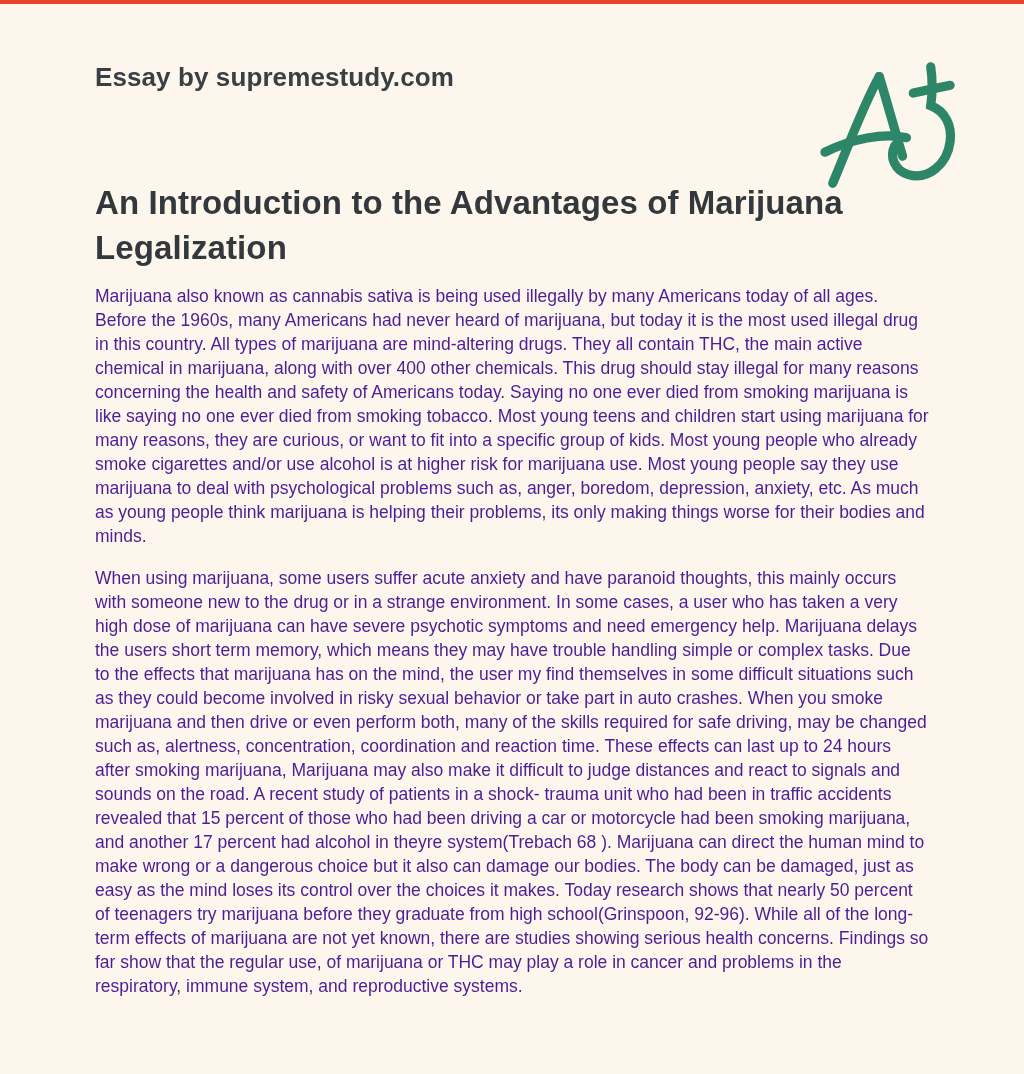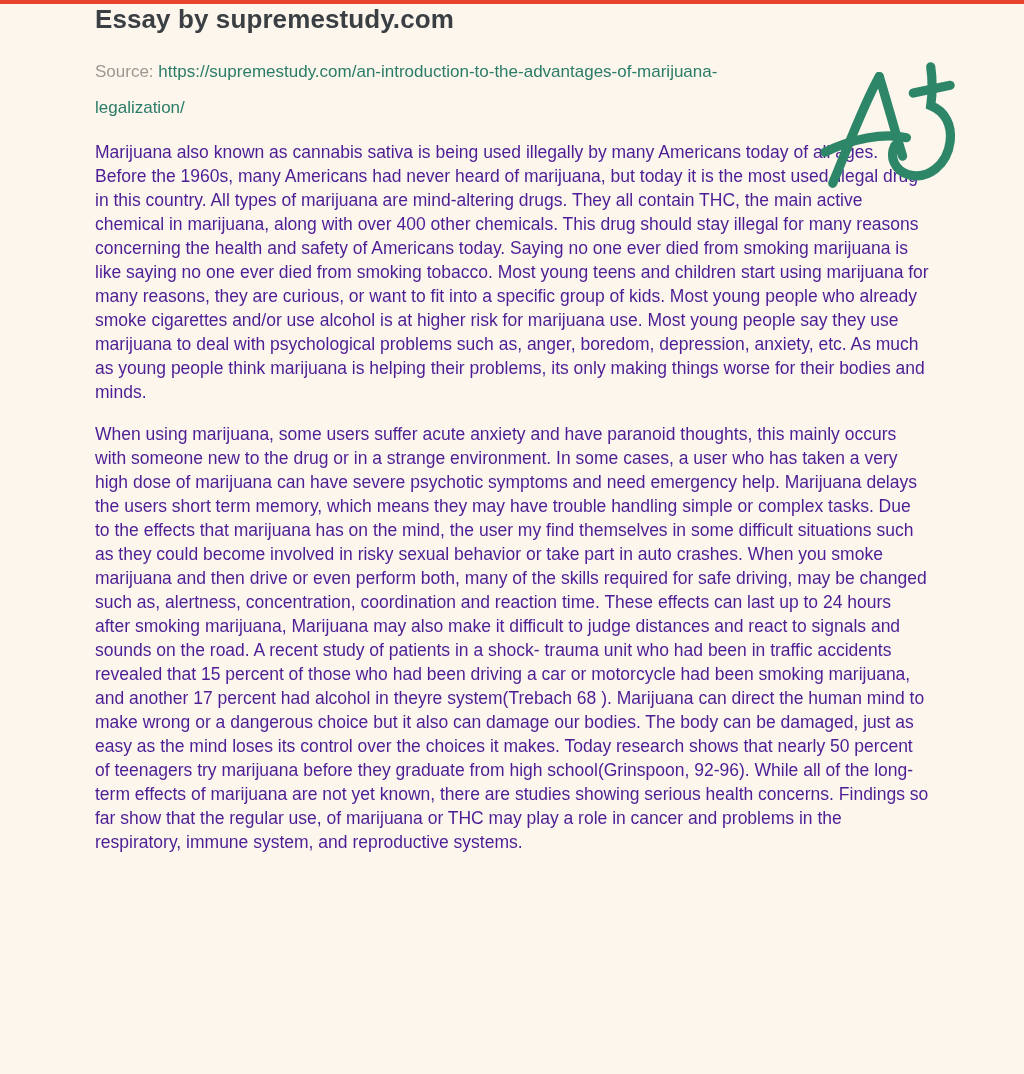--- a/index.html
+++ b/index.html
@@ -15,20 +15,21 @@
     height: 4px;
     width: 100%;
     background: #e8432c;
   }
   .container {
     position: relative;
     padding: 0 95px;
   }
   
   .site-header {
+    padding-top: 58px;
   }
   .site-title {
     margin: 0;
     font-size: 26px;
     line-height: 30px;
     font-weight: 700;
     color: #3a3f43;
     letter-spacing: 0.1px;
   }
   .source-line {
@@ -77,41 +78,41 @@
 </style>
 </head>
 <body>
 
 <div class="accent-bar"></div>
 
 <div class="container">
 
   <header class="site-header">
     <h1 class="site-title">Essay by supremestudy.com</h1>
-    <p class="source-line"><span>Source:</span> <a class="source-link">https://supremestudy.com/an-introduction-to-the-advantages-of-marijuana-legalization/</a></p>
 
     <div class="logo">
       <svg viewBox="0 0 140 136" fill="none" xmlns="http://www.w3.org/2000/svg">
         <g stroke="#2e8668" stroke-width="9.5" stroke-linecap="round" fill="none">
 
           <path d="M12,126 C28,88 44,44 60,16"></path>
 
           <path d="M60,16 C68,42 76,72 84,98"></path>
 
           <path d="M4,94 C32,80 64,74 88,79"></path>
 
           <path d="M95,33 L133,25"></path>
 
           <path d="M113,6 C115,20 115,32 113,46 C128,52 135,66 133,83 C130,107 110,123 90,117 C76,113 70,99 76,87"></path>
         </g>
       </svg>
     </div>
   </header>
 
   <main>
+    <h2 class="essay-title">An Introduction to the Advantages of Marijuana Legalization</h2>
 
     <div class="essay-body">
       <p>Marijuana also known as cannabis sativa is being used illegally by many Americans today of all ages. Before the 1960s, many Americans had never heard of marijuana, but today it is the most used illegal drug in this country. All types of marijuana are mind-altering drugs. They all contain THC, the main active chemical in marijuana, along with over 400 other chemicals. This drug should stay illegal for many reasons concerning the health and safety of Americans today. Saying no one ever died from smoking marijuana is like saying no one ever died from smoking tobacco. Most young teens and children start using marijuana for many reasons, they are curious, or want to fit into a specific group of kids. Most young people who already smoke cigarettes and/or use alcohol is at higher risk for marijuana use. Most young people say they use marijuana to deal with psychological problems such as, anger, boredom, depression, anxiety, etc. As much as young people think marijuana is helping their problems, its only making things worse for their bodies and minds.</p>
       <p>When using marijuana, some users suffer acute anxiety and have paranoid thoughts, this mainly occurs with someone new to the drug or in a strange environment. In some cases, a user who has taken a very high dose of marijuana can have severe psychotic symptoms and need emergency help. Marijuana delays the users short term memory, which means they may have trouble handling simple or complex tasks. Due to the effects that marijuana has on the mind, the user my find themselves in some difficult situations such as they could become involved in risky sexual behavior or take part in auto crashes. When you smoke marijuana and then drive or even perform both, many of the skills required for safe driving, may be changed such as, alertness, concentration, coordination and reaction time. These effects can last up to 24 hours after smoking marijuana, Marijuana may also make it difficult to judge distances and react to signals and sounds on the road. A recent study of patients in a shock- trauma unit who had been in traffic accidents revealed that 15 percent of those who had been driving a car or motorcycle had been smoking marijuana, and another 17 percent had alcohol in theyre system(Trebach 68 ). Marijuana can direct the human mind to make wrong or a dangerous choice but it also can damage our bodies. The body can be damaged, just as easy as the mind loses its control over the choices it makes. Today research shows that nearly 50 percent of teenagers try marijuana before they graduate from high school(Grinspoon, 92-96). While all of the long-term effects of marijuana are not yet known, there are studies showing serious health concerns. Findings so far show that the regular use, of marijuana or THC may play a role in cancer and problems in the respiratory, immune system, and reproductive systems.</p>
 
     </div>
   </main>
 
 </div>
 

